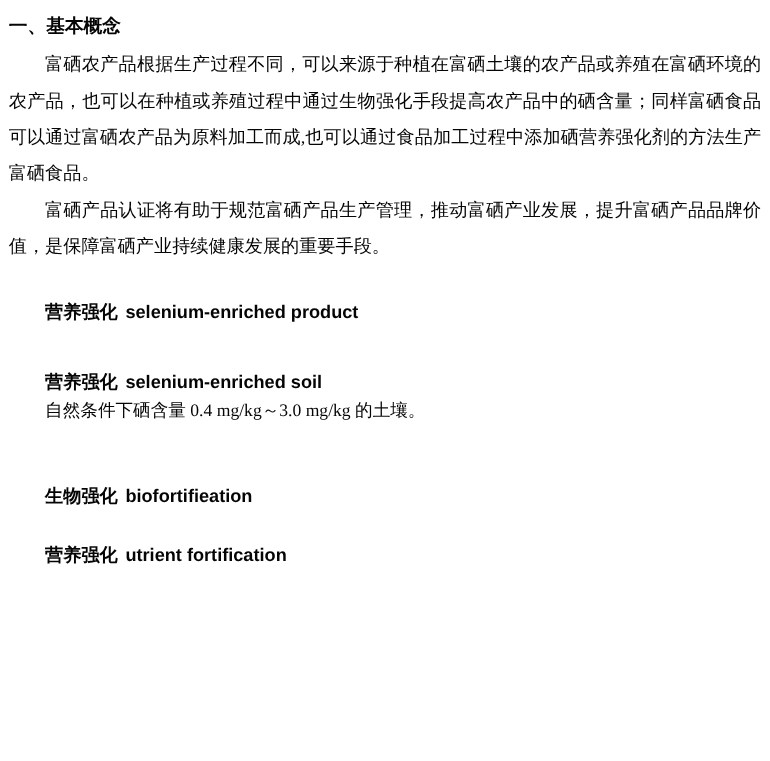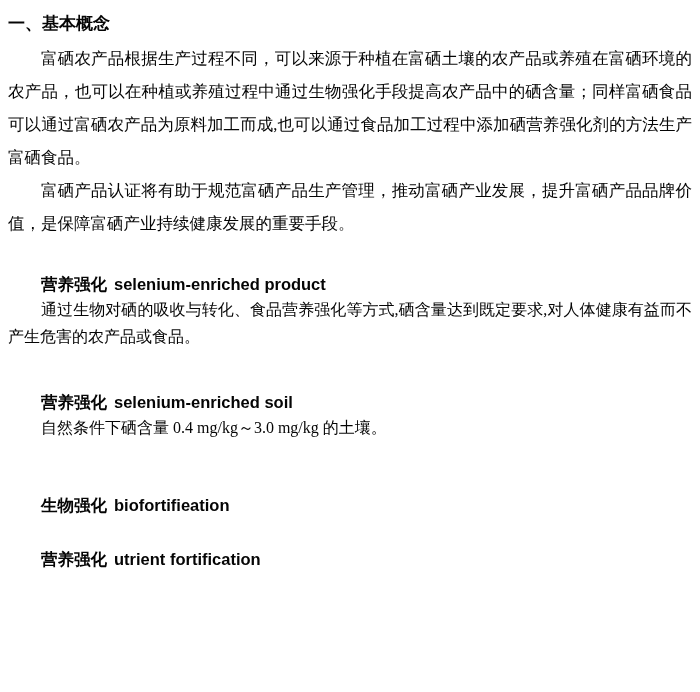--- a/index.html
+++ b/index.html
@@ -66,21 +66,20 @@
 
 
   <p class="para">富硒农产品根据生产过程不同，可以来源于种植在富硒土壤的农产品或养殖在富硒环境的农产品，也可以在种植或养殖过程中通过生物强化手段提高农产品中的硒含量；同样富硒食品可以通过富硒农产品为原料加工而成,也可以通过食品加工过程中添加硒营养强化剂的方法生产富硒食品。</p>
 
   <p class="para">富硒产品认证将有助于规范富硒产品生产管理，推动富硒产业发展，提升富硒产品品牌价值，是保障富硒产业持续健康发展的重要手段。</p>
 
   <div class="term-block tb1">
     <p class="term-heading">
       <span>营养强化</span><span class="term-en">selenium-enriched product</span>
     </p>
-    <p class="term-def">通过生物对硒的吸收与转化、食品营养强化等方式,硒含量达到既定要求,对人体健康有益而不产生危害的农产品或食品。</p>
   </div>
 
   <div class="term-block tb2">
     <p class="term-heading">
       <span>营养强化</span><span class="term-en">selenium-enriched soil</span>
     </p>
     <p class="term-def">自然条件下硒含量 0.4 mg/kg～3.0 mg/kg 的土壤。</p>
   </div>
 
   <div class="term-block tb3">

